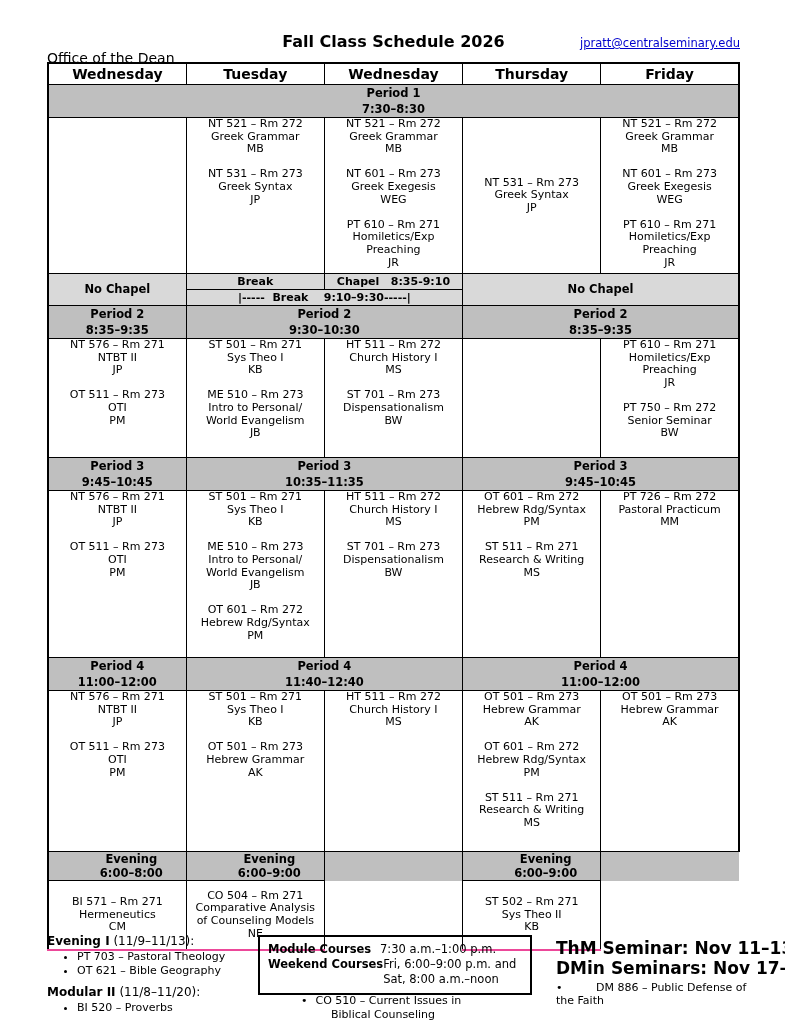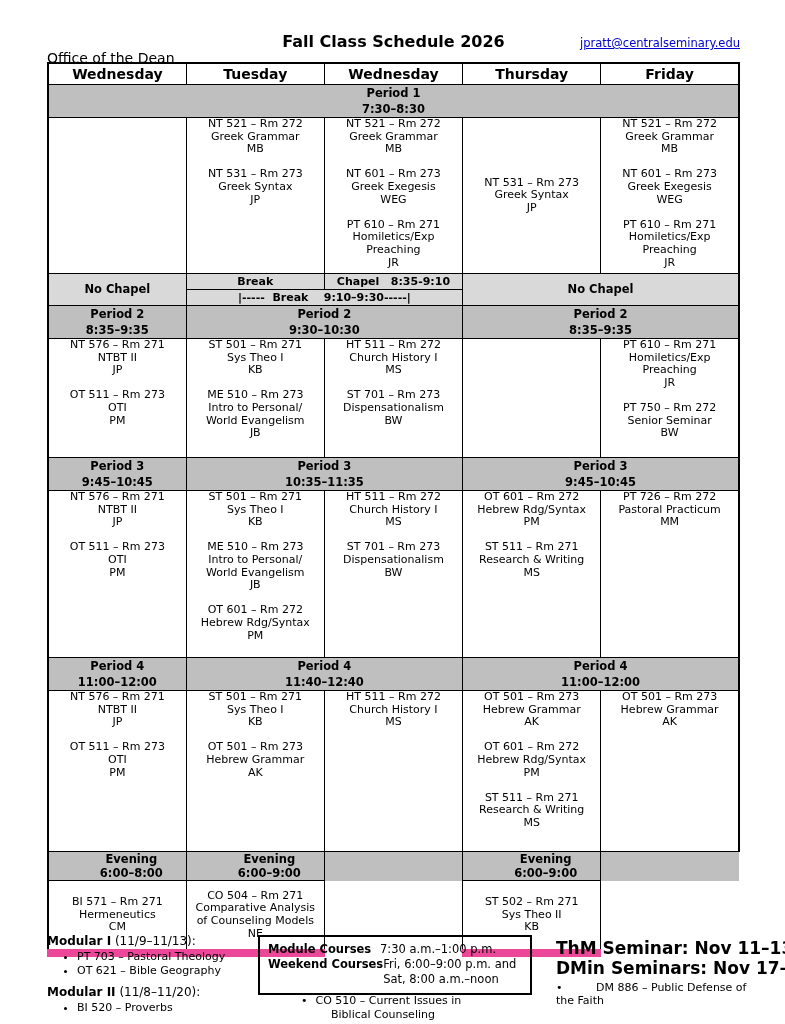--- a/index.html
+++ b/index.html
@@ -44,21 +44,21 @@
     height:15px; vertical-align:middle; white-space:pre-wrap;
   }
   .nochapel { vertical-align:middle !important; font-size:11.5px !important; }
 
   tr.evehdr td {
     background:#bfbfbf; font-weight:bold; font-size:11.5px; line-height:14px;
     height:28px; vertical-align:middle; white-space:pre-wrap;padding-left:28px;
   }
   tr.evecontent td { height:68px; vertical-align:middle; }
   td.noborder { border:none !important; background:#fff; }
-  tr.evecontent td.eb, tr.evehdr td.eb { border-bottom:8px solid #ec4899; }
+  tr.evecontent td.eb, tr.evehdr td.eb { border-bottom:2px solid #ec4899; }
 
   
   .footer { position:absolute; top:930px; left:0; width:785px; height:94px; font-size:11px; }
   .modblock { position:absolute; left:47px; top:2px; width:215px; }
   .modtitle { font-size:12px; margin-top:2px; }
   .modtitle b { font-weight:bold; }
   .modblock ul { margin:2px 0 8px 0; padding-left:30px; }
   .modblock li { font-size:11px; margin:1px 0; }
 
   .coursebox {
@@ -313,21 +313,21 @@
 KB</td>
     <td class="noborder"></td>
   </tr>
 </tbody>
   </table>
 
 <div class="footer">
 
   <div class="modblock">
     <div class="modtitle">
-      <b>Modular I</b><span> (11/9–11/13):</span>
+      <b>Evening I</b><span> (11/9–11/13):</span>
     </div>
     <ul>
       <li>PT 703 – Pastoral Theology</li>
       <li>OT 621 – Bible Geography</li>
     </ul>
     <div class="modtitle">
       <b>Modular II</b><span> (11/8–11/20):</span>
     </div>
     <ul>
       <li>BI 520 – Proverbs</li>

